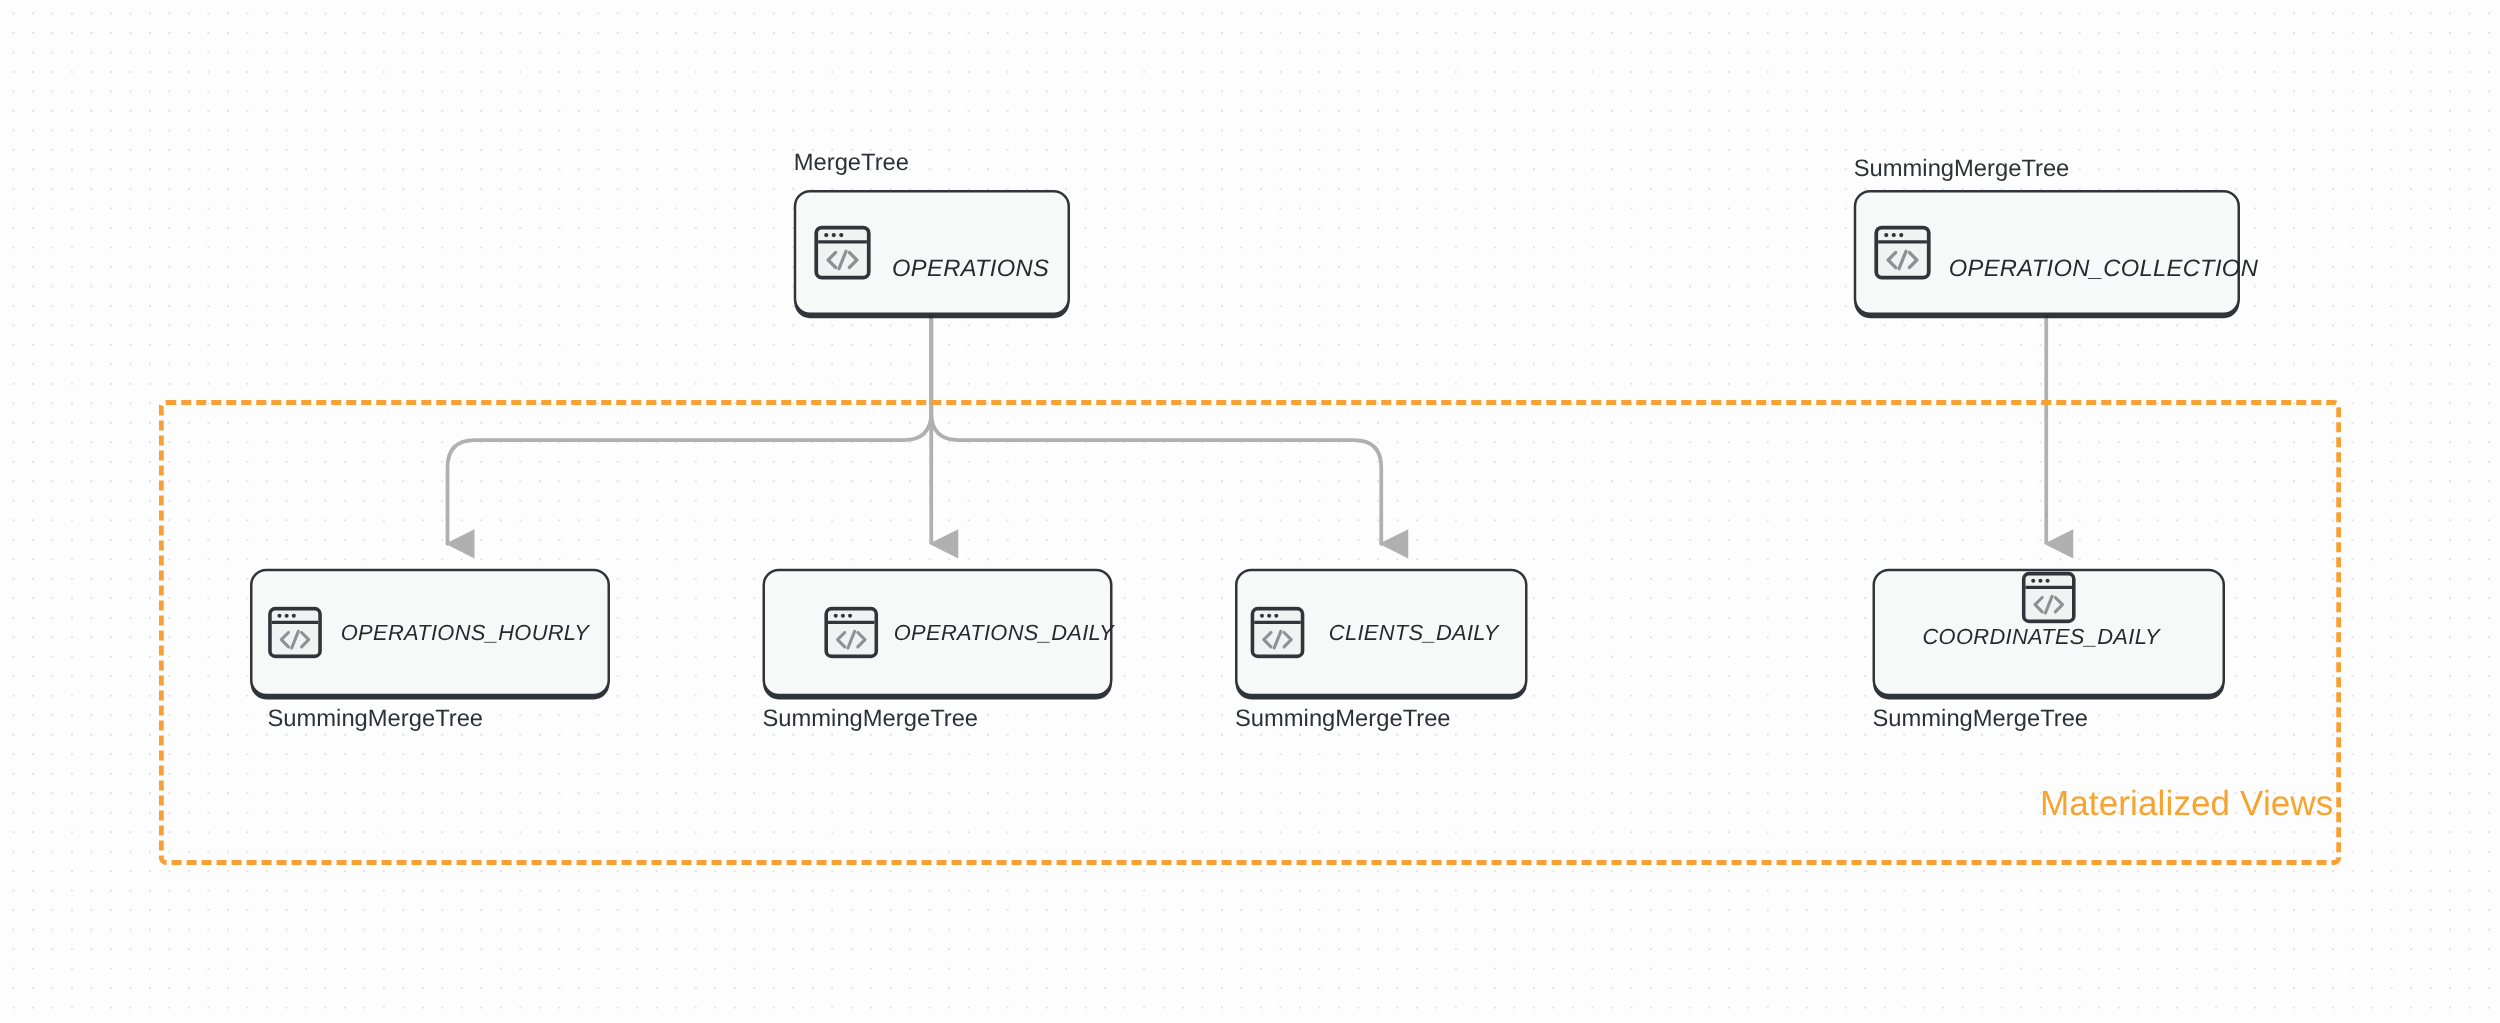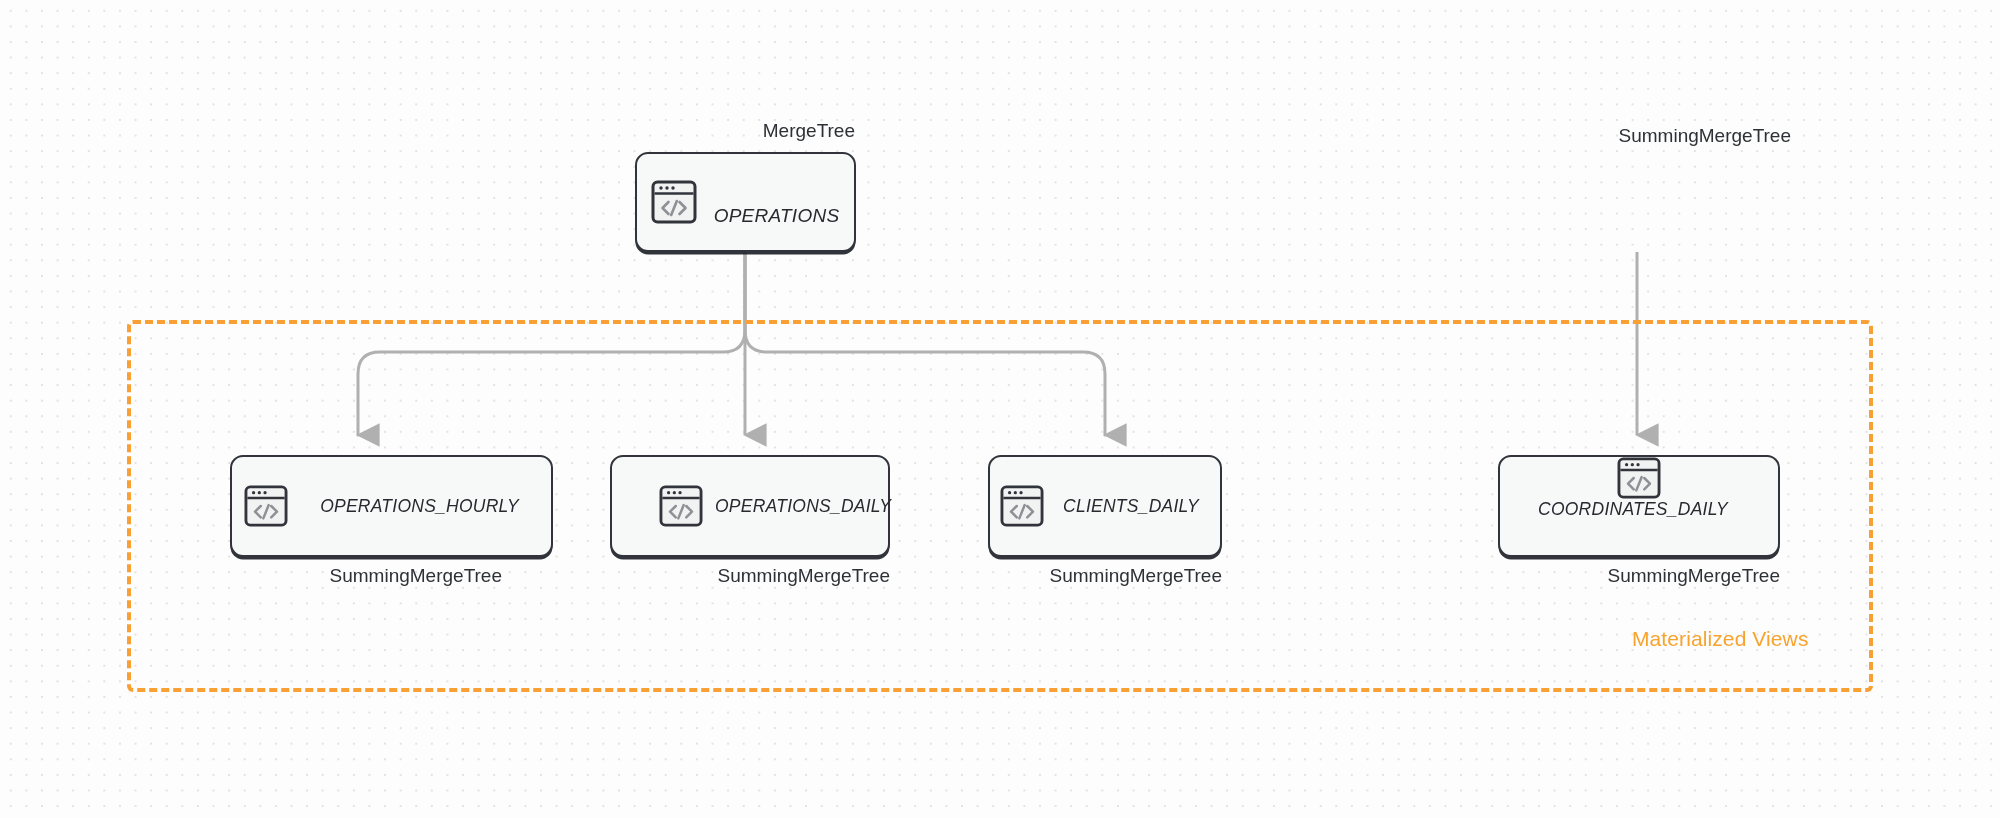--- a/index.html
+++ b/index.html
@@ -37,21 +37,21 @@
   
   .mv-group {
     position: absolute;
     box-sizing: border-box;
     border: 4px dashed #f8a033;
     border-radius: 6px;
   }
   .mv-label {
     position: absolute;
     color: #f7a32e;
-    font-size: 21px;
+    font-size: 28px;
     letter-spacing: .1px;
     white-space: nowrap;
   }
 
   
   .node {
     position: absolute;
     box-sizing: border-box;
     background: #f7f8f8;
     border: 2.6px solid #31353b;
@@ -78,21 +78,21 @@
   }
   .node.top .node-label { font-size: 19px; margin-top: 28px; }
   .node.bottom .node-label { font-size: 17.5px; }
 
   
   .engine-caption {
     position: absolute;
     font-size: 19px;
     color: #2d3136;
     white-space: nowrap;
-    text-align: right;
+    text-align: left;
   }
 </style>
 </head>
 <body>
 
 <div id="canvas">
 
   <svg id="connectors" viewBox="0 0 2000 818" width="2000" height="818" xmlns="http://www.w3.org/2000/svg">
     <defs>
       <marker id="arrowhead" markerWidth="9" markerHeight="9" refX="4.2" refY="7.6" orient="auto" markerUnits="strokeWidth">
@@ -123,22 +123,37 @@
         <circle cx="22" cy="8" r="1.7" fill="#31353b"></circle>
         <path d="M17.5 22 L11.5 28 L17.5 34" fill="none" stroke="#8d9196" stroke-width="2.6" stroke-linecap="round" stroke-linejoin="round"></path>
         <path d="M28.5 22 L34.5 28 L28.5 34" fill="none" stroke="#8d9196" stroke-width="2.6" stroke-linecap="round" stroke-linejoin="round"></path>
         <line x1="25.8" y1="21" x2="20.2" y2="35" stroke="#8d9196" stroke-width="2.6" stroke-linecap="round"></line>
       </svg>
     </span>
     <span class="node-label">OPERATIONS</span>
   </div>
 
   <div class="engine-caption" style="left:1483px; top:125px; width:308px;">SummingMergeTree</div>
-
-  <div class="node bottom" style="left:230px; top:455px; width:323px; height:102px;">
+  <div class="node top" style="left:1483px; top:152px; width:309px; height:100px;">
+    <span class="icon-wrap" style="width:74px;">
+      <svg width="46" height="44" viewBox="0 0 46 44" xmlns="http://www.w3.org/2000/svg">
+        <rect x="2" y="2" width="42" height="40" rx="4.5" ry="4.5" fill="#f1f2f2" stroke="#31353b" stroke-width="3"></rect>
+        <line x1="3.5" y1="13.5" x2="42.5" y2="13.5" stroke="#31353b" stroke-width="2.6"></line>
+        <circle cx="10" cy="8" r="1.7" fill="#31353b"></circle>
+        <circle cx="16" cy="8" r="1.7" fill="#31353b"></circle>
+        <circle cx="22" cy="8" r="1.7" fill="#31353b"></circle>
+        <path d="M17.5 22 L11.5 28 L17.5 34" fill="none" stroke="#8d9196" stroke-width="2.6" stroke-linecap="round" stroke-linejoin="round"></path>
+        <path d="M28.5 22 L34.5 28 L28.5 34" fill="none" stroke="#8d9196" stroke-width="2.6" stroke-linecap="round" stroke-linejoin="round"></path>
+        <line x1="25.8" y1="21" x2="20.2" y2="35" stroke="#8d9196" stroke-width="2.6" stroke-linecap="round"></line>
+      </svg>
+    </span>
+    <span class="node-label">OPERATION_COLLECTION</span>
+  </div>
+
+  <div class="node bottom" style="left:200px; top:455px; width:288px; height:102px;">
     <span class="icon-wrap" style="width:68px;">
       <svg width="44" height="42" viewBox="0 0 46 44" xmlns="http://www.w3.org/2000/svg">
         <rect x="2" y="2" width="42" height="40" rx="4.5" ry="4.5" fill="#f1f2f2" stroke="#31353b" stroke-width="3"></rect>
         <line x1="3.5" y1="13.5" x2="42.5" y2="13.5" stroke="#31353b" stroke-width="2.6"></line>
         <circle cx="10" cy="8" r="1.7" fill="#31353b"></circle>
         <circle cx="16" cy="8" r="1.7" fill="#31353b"></circle>
         <circle cx="22" cy="8" r="1.7" fill="#31353b"></circle>
         <path d="M17.5 22 L11.5 28 L17.5 34" fill="none" stroke="#8d9196" stroke-width="2.6" stroke-linecap="round" stroke-linejoin="round"></path>
         <path d="M28.5 22 L34.5 28 L28.5 34" fill="none" stroke="#8d9196" stroke-width="2.6" stroke-linecap="round" stroke-linejoin="round"></path>
         <line x1="25.8" y1="21" x2="20.2" y2="35" stroke="#8d9196" stroke-width="2.6" stroke-linecap="round"></line>

